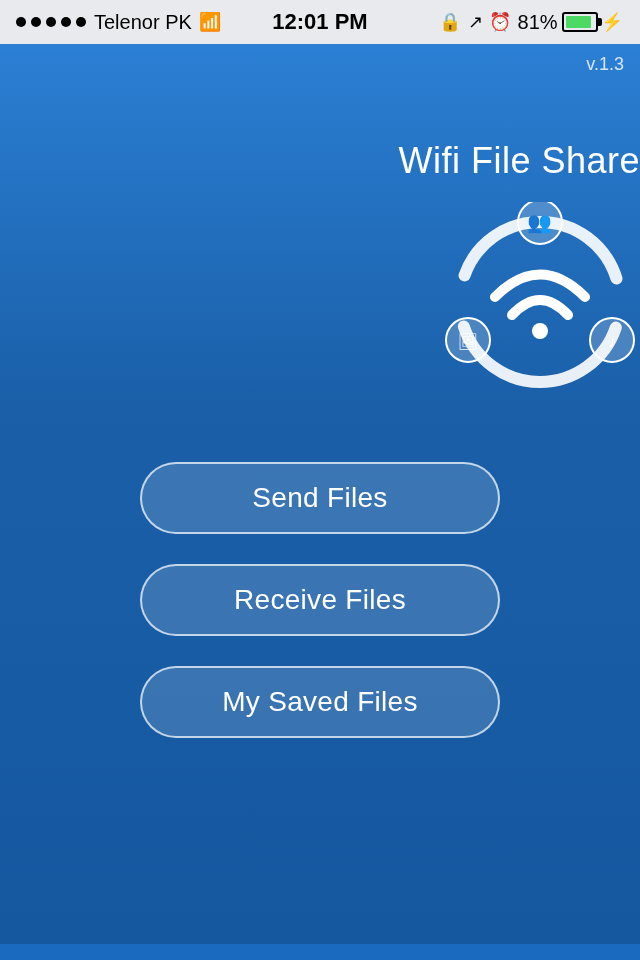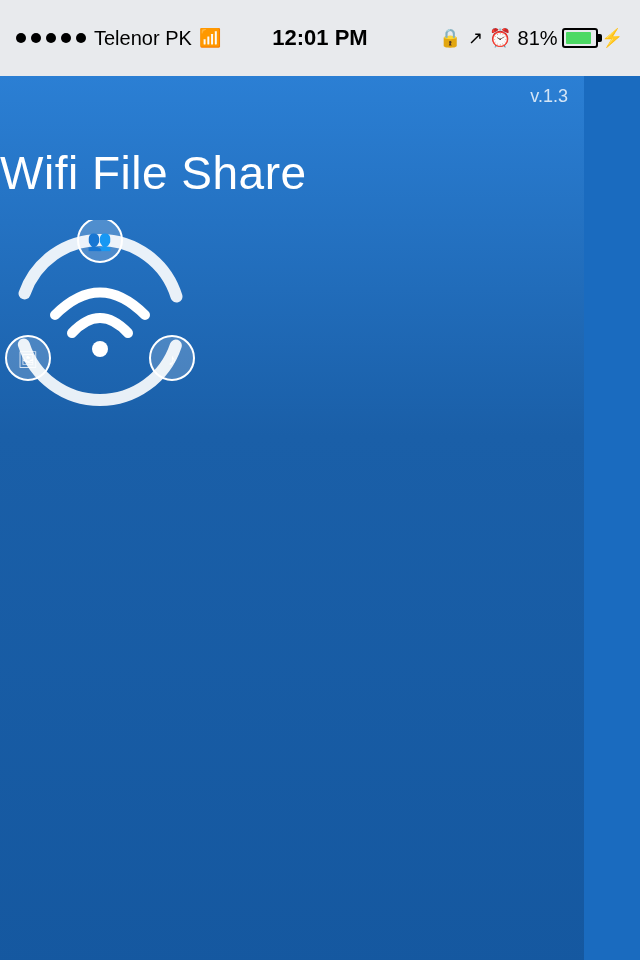--- a/index.html
+++ b/index.html
@@ -9,21 +9,21 @@
       width: 640px;
       height: 960px;
       font-family: -apple-system, 'Helvetica Neue', Helvetica, Arial, sans-serif;
       overflow: hidden;
       background: #1a6bbf;
     }
 
     
     .status-bar {
       width: 640px;
-      height: 76px;
+      height: 44px;
       background: #e8eaed;
       display: flex;
       align-items: center;
       justify-content: space-between;
       padding: 0 16px;
       font-size: 22px;
       color: #000;
       font-weight: 500;
     }
 
@@ -105,42 +105,42 @@
 
     .battery-fill {
       height: 100%;
       width: 90%;
       background: #4cd964;
       border-radius: 1px;
     }
 
     
     .main-content {
-      width: 584px;
+      width: 640px;
       height: 900px;
       background: linear-gradient(180deg, #2b7fd4 0%, #1a5fa8 40%, #1558a0 100%);
       display: flex;
       flex-direction: column;
-      align-items: flex-start;
+      align-items: flex-end;
       position: relative;
     }
 
     .version-label {
       position: absolute;
       top: 10px;
       right: 16px;
       color: rgba(255,255,255,0.8);
       font-size: 18px;
     }
 
     .app-title {
       color: #fff;
-      font-size: 46px;
+      font-size: 36px;
       font-weight: 300;
-      margin-top: 70px;
+      margin-top: 96px;
       letter-spacing: 0.5px;
     }
 
     
     .logo-container {
       margin-top: 20px;
       width: 200px;
       height: 200px;
       position: relative;
       display: flex;
@@ -233,14 +233,23 @@
       <text x="100" y="27" text-anchor="middle" fill="white" font-size="20">👥</text>
 
       <circle cx="28" cy="138" r="22" fill="rgba(255,255,255,0.2)" stroke="white" stroke-width="2"></circle>
       <text x="28" y="145" text-anchor="middle" fill="white" font-size="16">🖼</text>
 
       <circle cx="172" cy="138" r="22" fill="rgba(255,255,255,0.2)" stroke="white" stroke-width="2"></circle>
       <text x="172" y="145" text-anchor="middle" fill="white" font-size="16">♪</text>
     </svg>
   </div>
 
+  <div class="buttons-section">
+
+    <button class="main-button">Send Files</button>
+
+    <button class="main-button">Receive Files</button>
+
+    <button class="main-button">My Saved Files</button>
+
+  </div>
 
 </div>
 
 </body></html>

